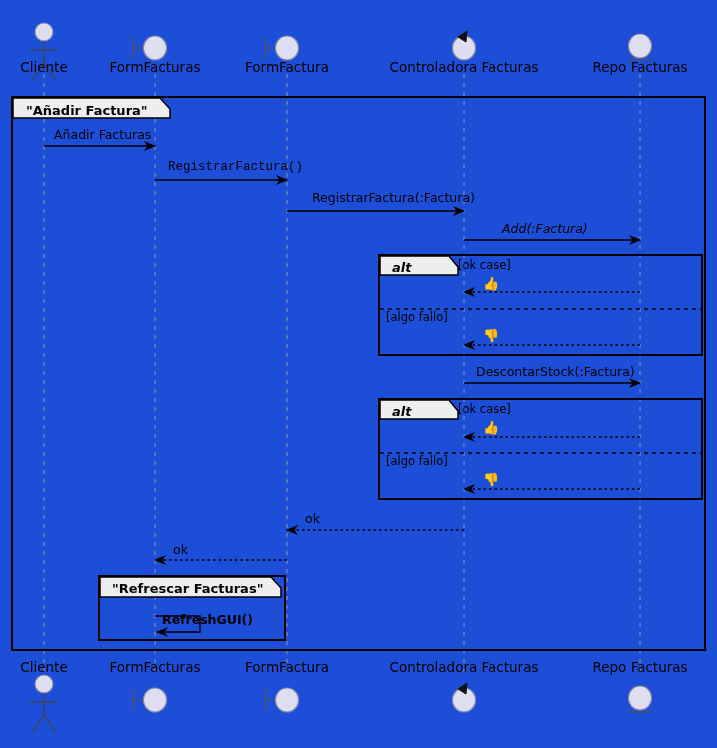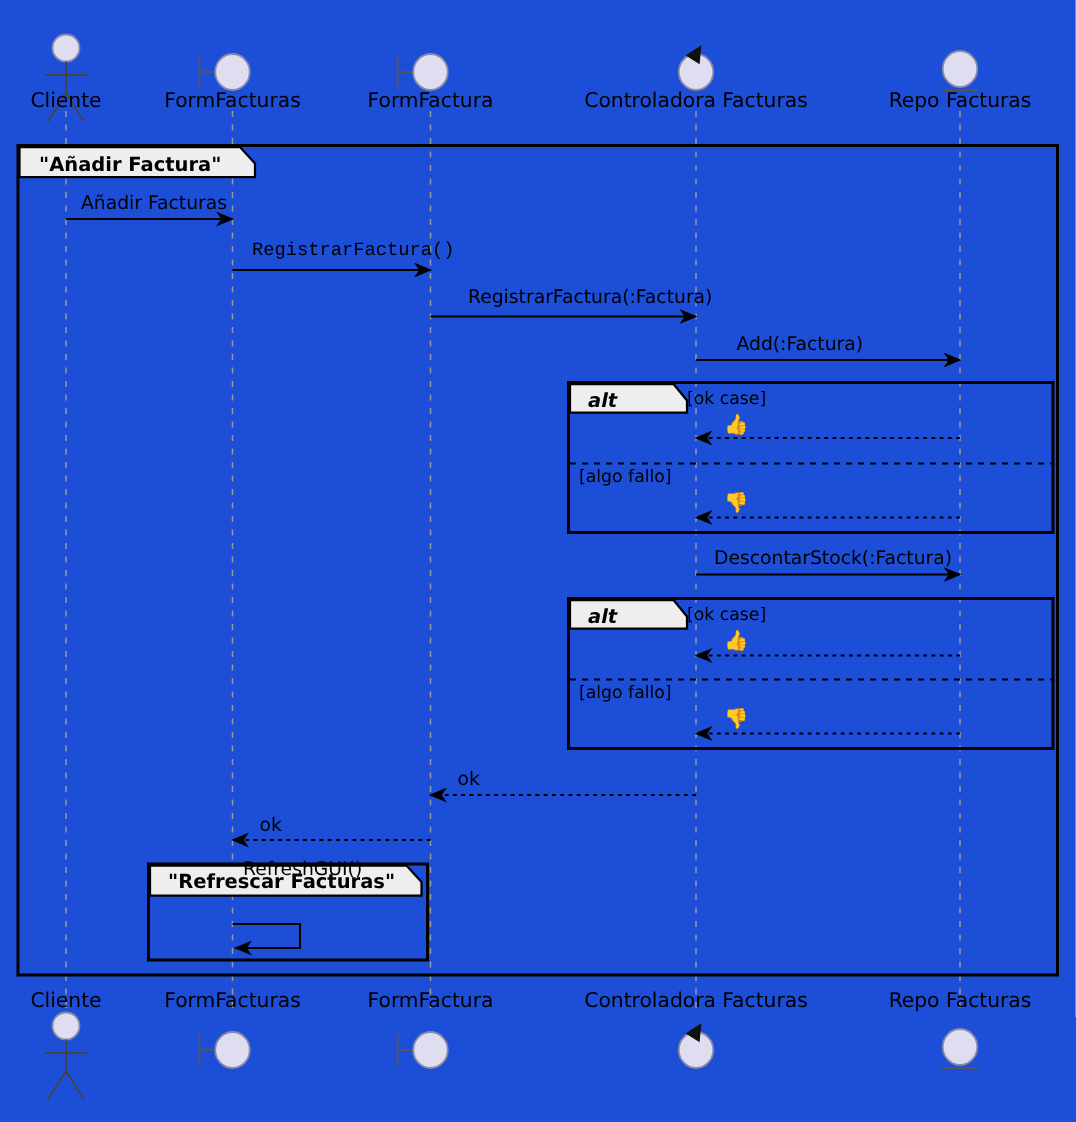--- a/index.html
+++ b/index.html
@@ -173,24 +173,24 @@
   <div class="lbl alt-tag" style="left:392px; top:405px;">alt</div>
 
   <div class="lbl guard" style="left:458px; top:260px;">[ok case]</div>
   <div class="lbl guard" style="left:386px; top:312px;">[algo fallo]</div>
   <div class="lbl guard" style="left:458px; top:404px;">[ok case]</div>
   <div class="lbl guard" style="left:386px; top:456px;">[algo fallo]</div>
 
   <div class="lbl msg-label" style="left:54px;  top:129px;">Añadir Facturas</div>
   <div class="lbl msg-label" style="left:168px; top:161px;font-family:Liberation Mono, monospace;">RegistrarFactura()</div>
   <div class="lbl msg-label" style="left:312px; top:192px;">RegistrarFactura(:Factura)</div>
-  <div class="lbl msg-label" style="left:491px; top:223px;">Add(:Factura)</div>
+  <div class="lbl msg-label" style="left:502px; top:223px;font-style:italic;">Add(:Factura)</div>
   <div class="lbl msg-label" style="left:476px; top:366px;text-align:center;">DescontarStock(:Factura)</div>
   <div class="lbl msg-label" style="left:305px; top:513px;">ok</div>
   <div class="lbl msg-label" style="left:173px; top:544px;">ok</div>
-  <div class="lbl msg-label" style="left:162px; top:573px;">RefreshGUI()</div>
+  <div class="lbl msg-label" style="left:162px; top:614px;font-weight:bold;">RefreshGUI()</div>
 
   <div class="lbl emoji" style="left:483px; top:277px;">👍</div>
   <div class="lbl emoji" style="left:483px; top:329px;">👎</div>
   <div class="lbl emoji" style="left:483px; top:421px;">👍</div>
   <div class="lbl emoji" style="left:483px; top:473px;">👎</div>
 
 </div>
 
 </body></html>

